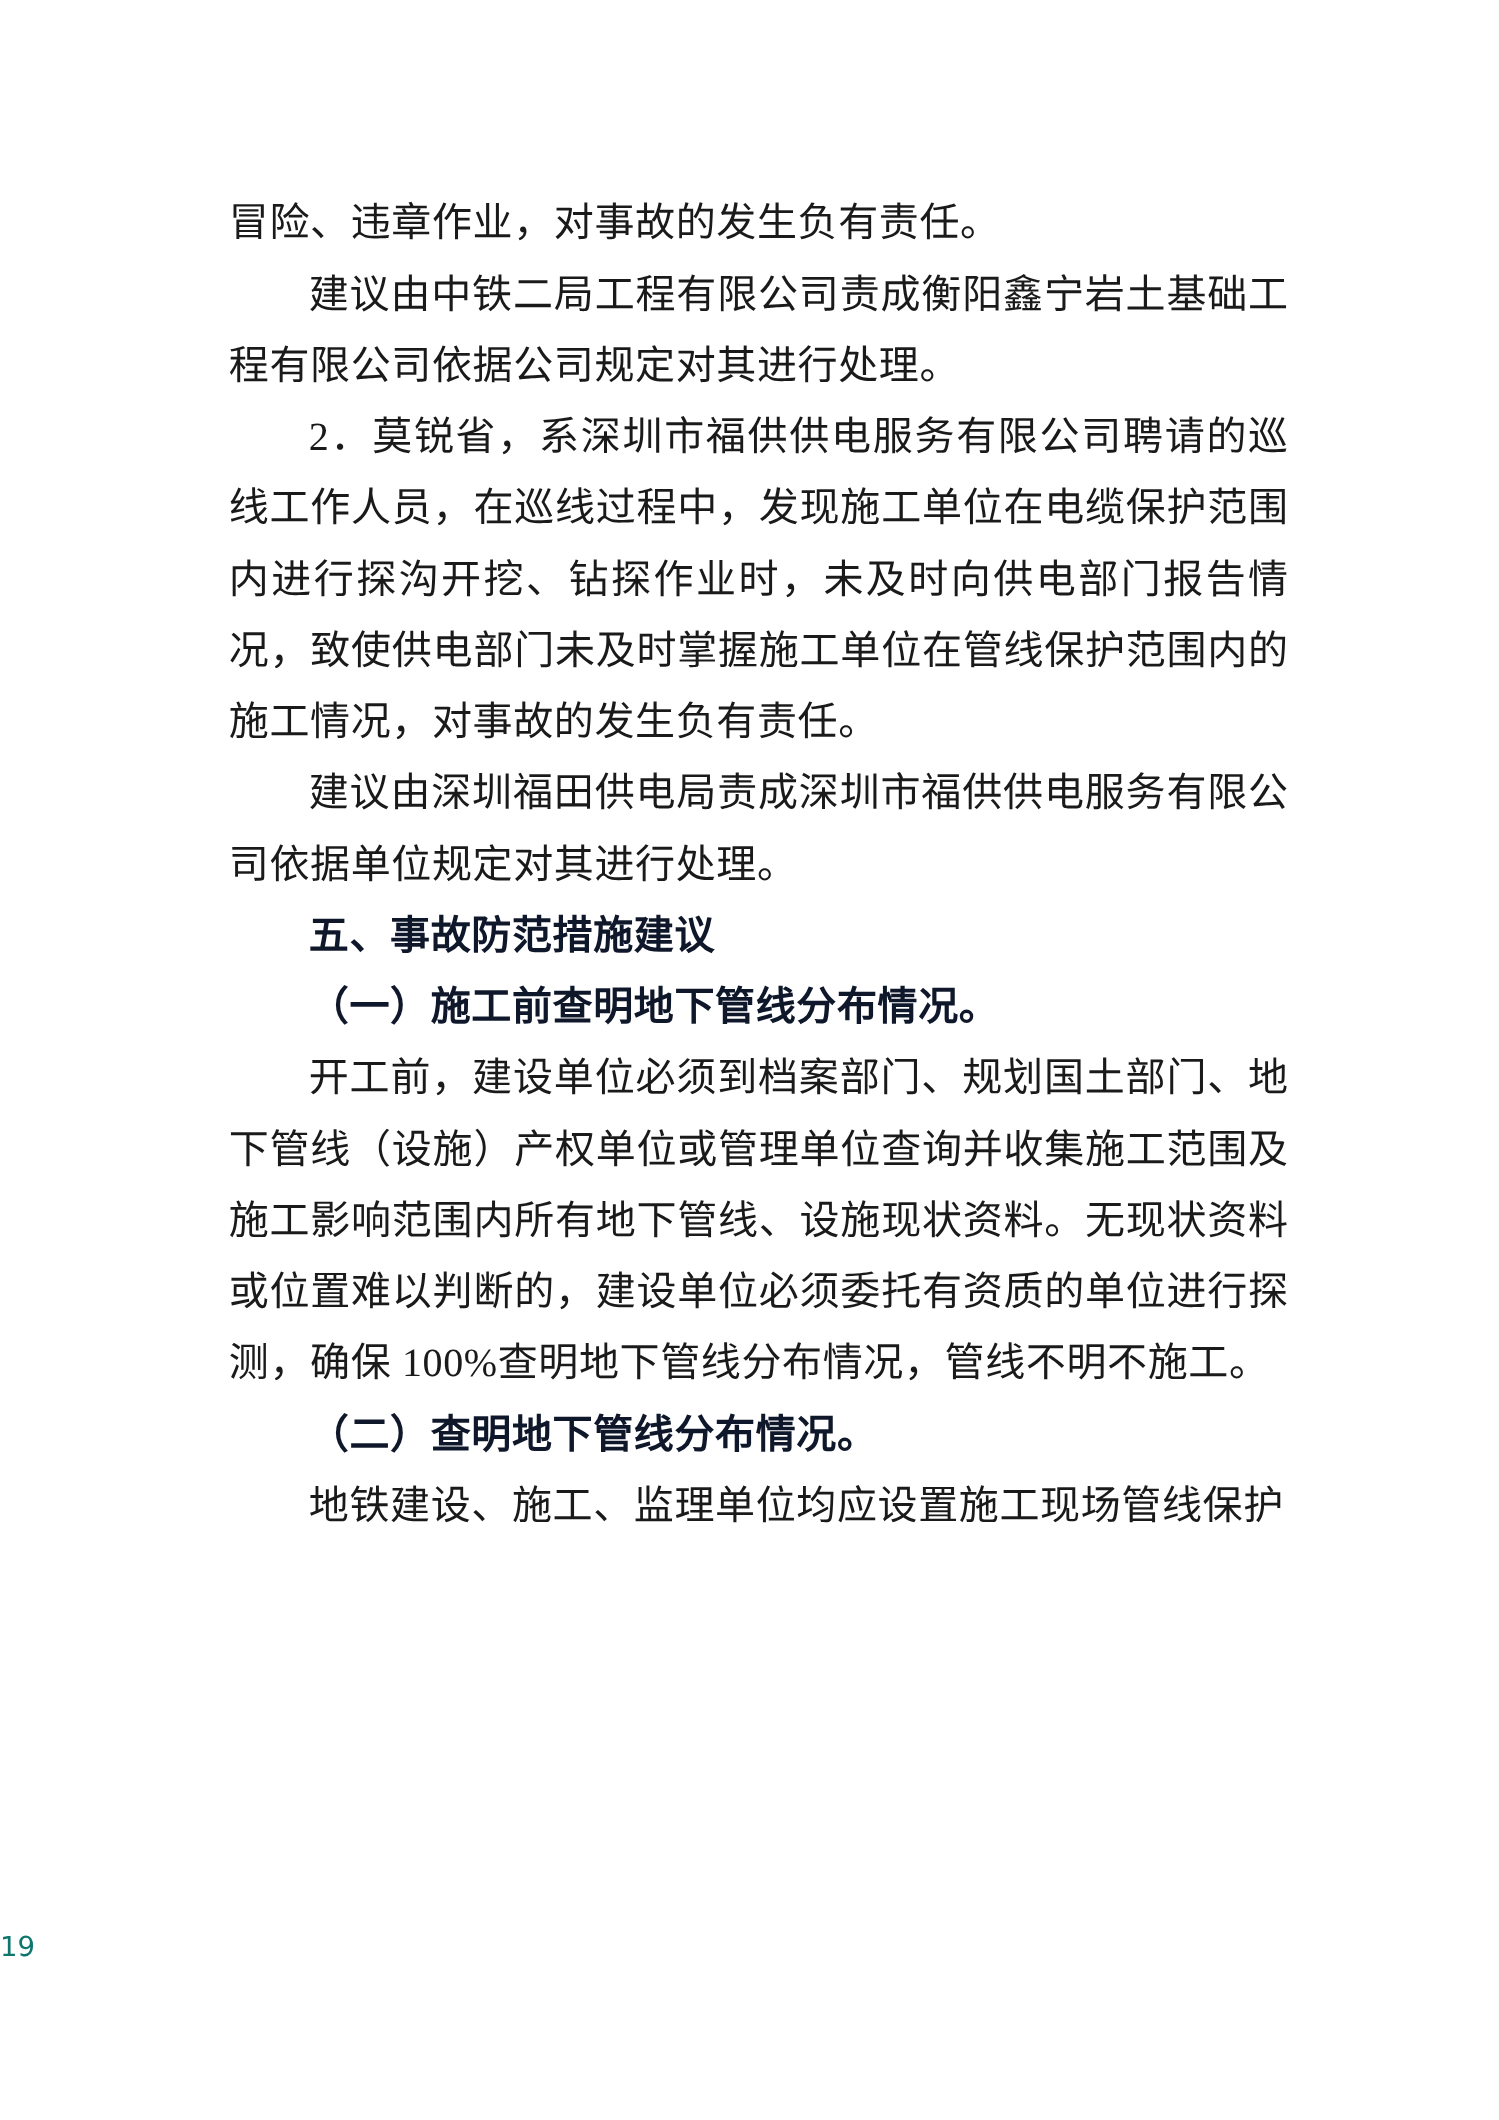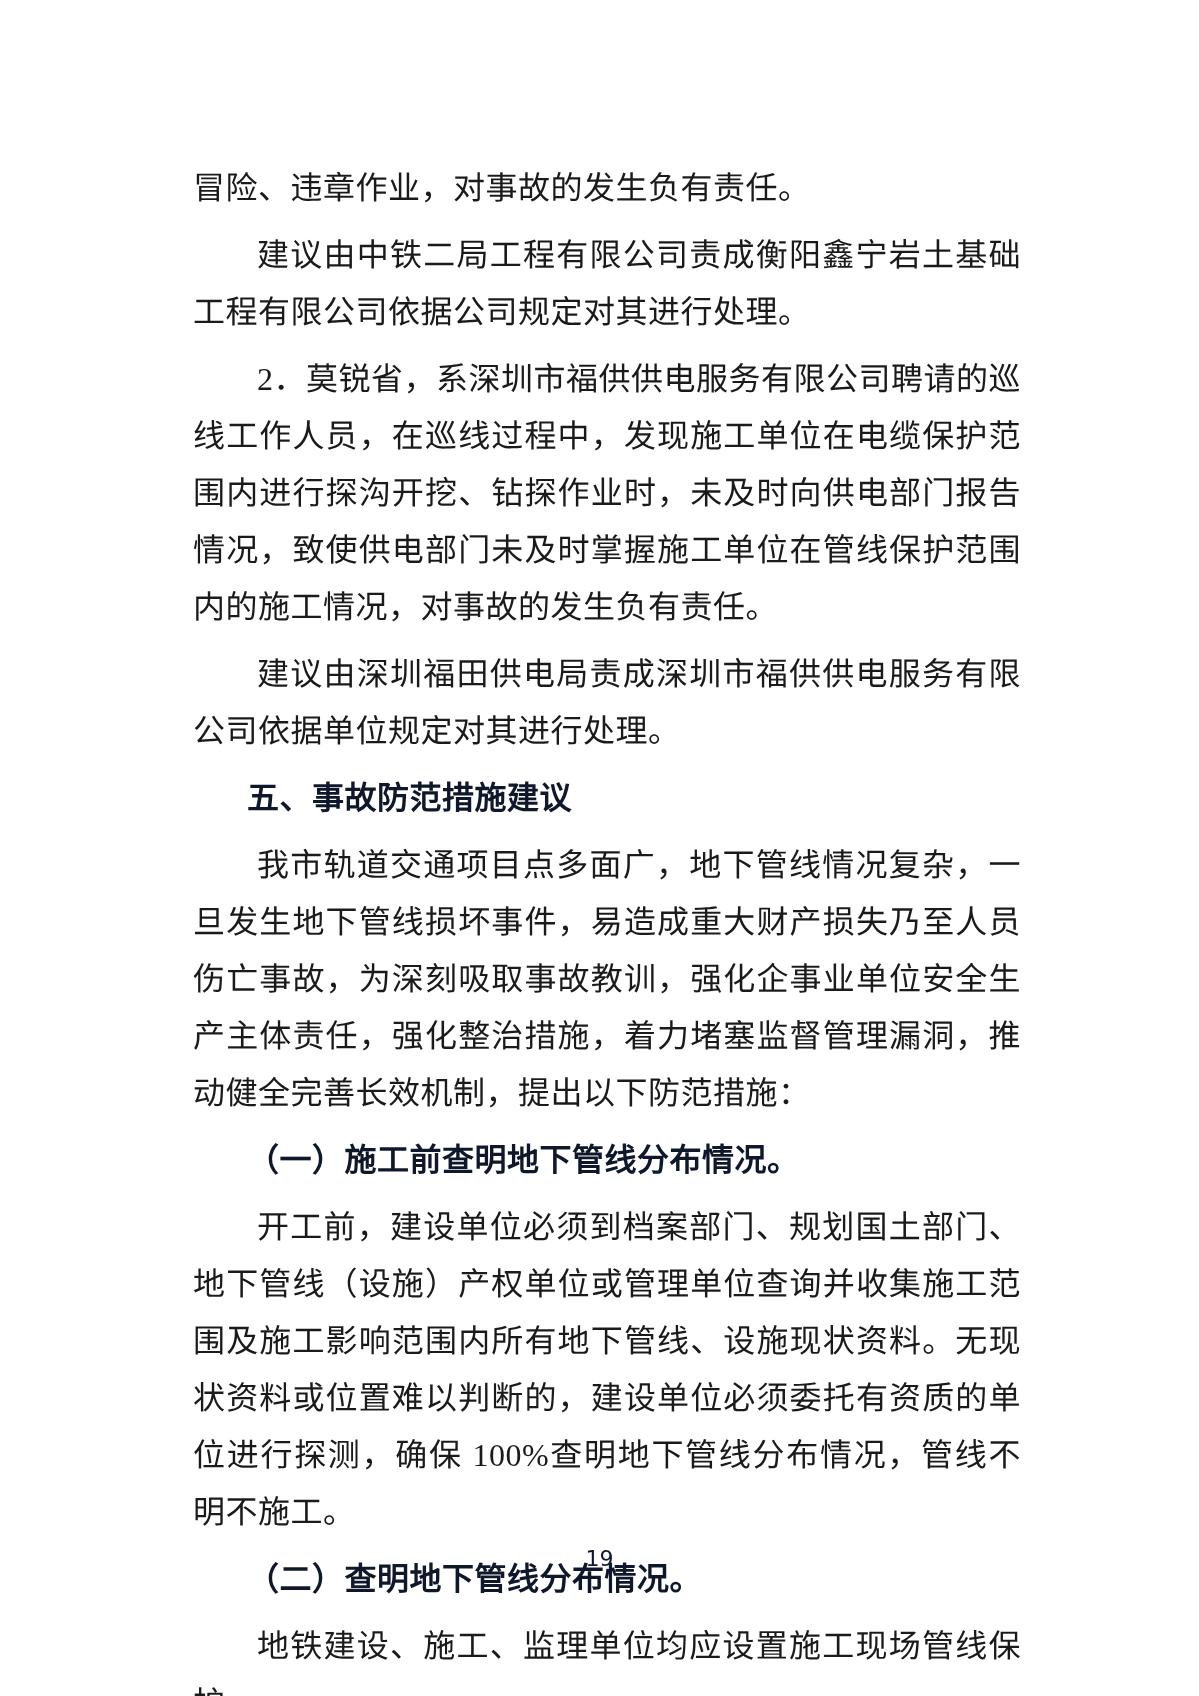--- a/index.html
+++ b/index.html
@@ -22,62 +22,61 @@
     width: 848px;
     font-family: "Liberation Serif", serif;
     font-size: 32px;
     line-height: 57px;
     letter-spacing: 0.5px;
     text-align: justify;
     text-justify: inter-ideograph;
     color: #1a1a1a;
   }
   .para {
-    margin: 10px;
+    margin: 0;
     text-indent: 2em;
   }
   .para.no-indent {
     text-indent: 0;
   }
   .heading-1, .heading-2 {
     margin: 0;
     text-indent: 2em;
     font-family: "Liberation Sans", sans-serif;
     font-weight: 700;
     color: #0f172a;
   }
   .page-footer {
     position: absolute;
     left: 0;
     top: 1545px;
     width: 100%;
-    text-align: center;
+    text-align: left;
     font-family: "DejaVu Sans", sans-serif;
     font-size: 22px;
     line-height: 28px;
-    color: #0f172a;
+    color: #0f766e;
   }
 </style>
 </head>
 <body>
 
 <div class="page">
 
   <div class="doc-content">
     <p class="para no-indent">冒险、违章作业，对事故的发生负有责任。</p>
 
     <p class="para">建议由中铁二局工程有限公司责成衡阳鑫宁岩土基础工程有限公司依据公司规定对其进行处理。</p>
 
     <p class="para">2．莫锐省，系深圳市福供供电服务有限公司聘请的巡线工作人员，在巡线过程中，发现施工单位在电缆保护范围内进行探沟开挖、钻探作业时，未及时向供电部门报告情况，致使供电部门未及时掌握施工单位在管线保护范围内的施工情况，对事故的发生负有责任。</p>
 
     <p class="para">建议由深圳福田供电局责成深圳市福供供电服务有限公司依据单位规定对其进行处理。</p>
 
     <p class="heading-1">五、事故防范措施建议</p>
 
-    <p class="para">我市轨道交通项目点多面广，地下管线情况复杂，一旦发生地下管线损坏事件，易造成重大财产损失乃至人员伤亡事故，为深刻吸取事故教训，强化企事业单位安全生产主体责任，强化整治措施，着力堵塞监督管理漏洞，推动健全完善长效机制，提出以下防范措施：</p>
 
     <p class="heading-2">（一）施工前查明地下管线分布情况。</p>
 
     <p class="para">开工前，建设单位必须到档案部门、规划国土部门、地下管线（设施）产权单位或管理单位查询并收集施工范围及施工影响范围内所有地下管线、设施现状资料。无现状资料或位置难以判断的，建设单位必须委托有资质的单位进行探测，确保 100%查明地下管线分布情况，管线不明不施工。</p>
 
     <p class="heading-2">（二）查明地下管线分布情况。</p>
 
     <p class="para">地铁建设、施工、监理单位均应设置施工现场管线保护</p>
   </div>
 

